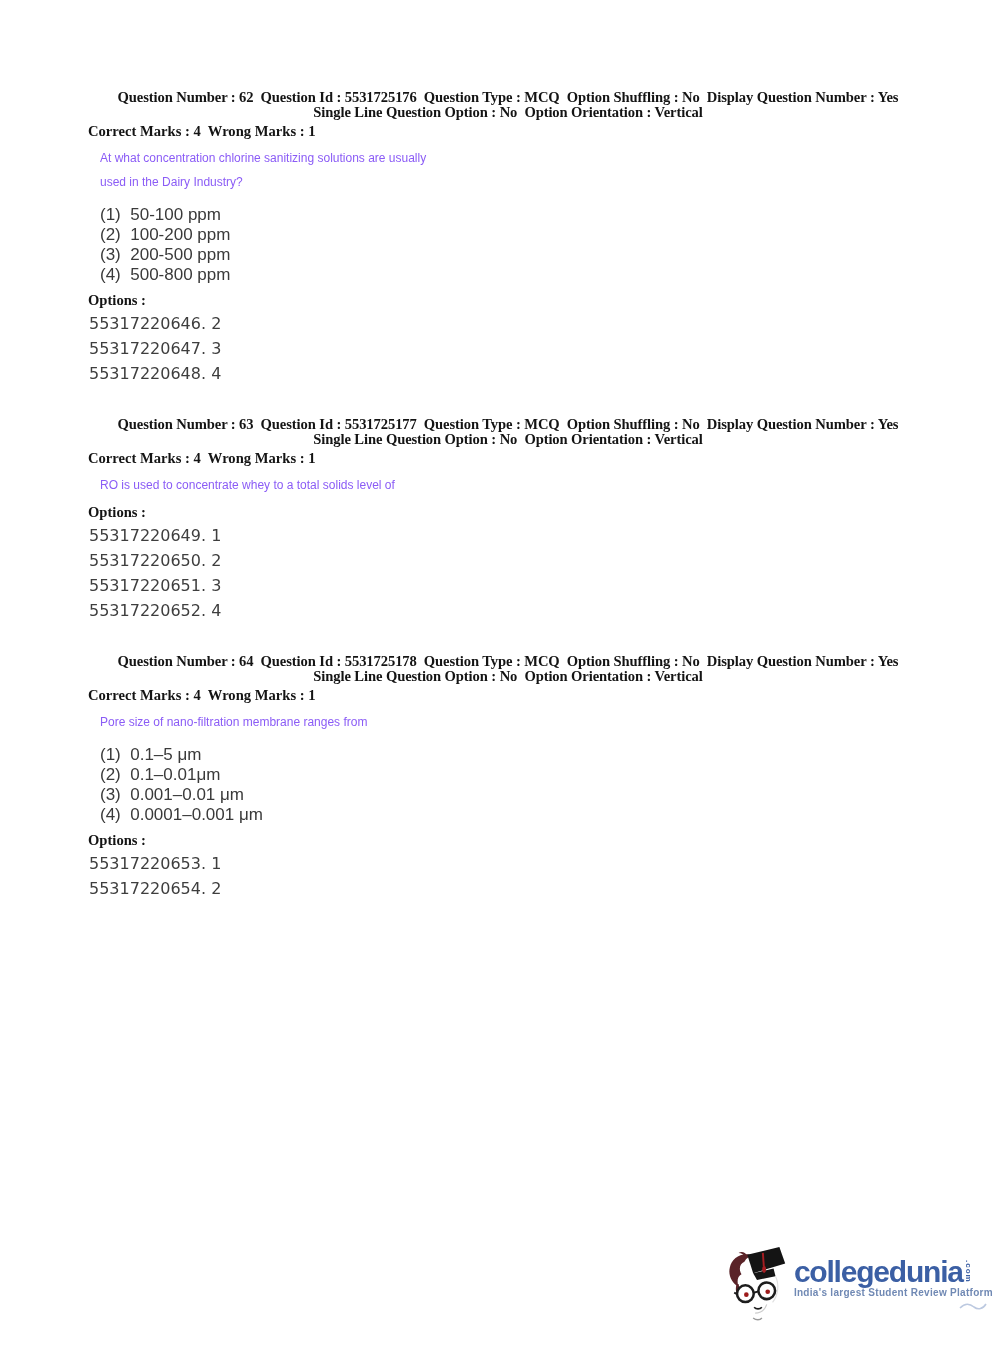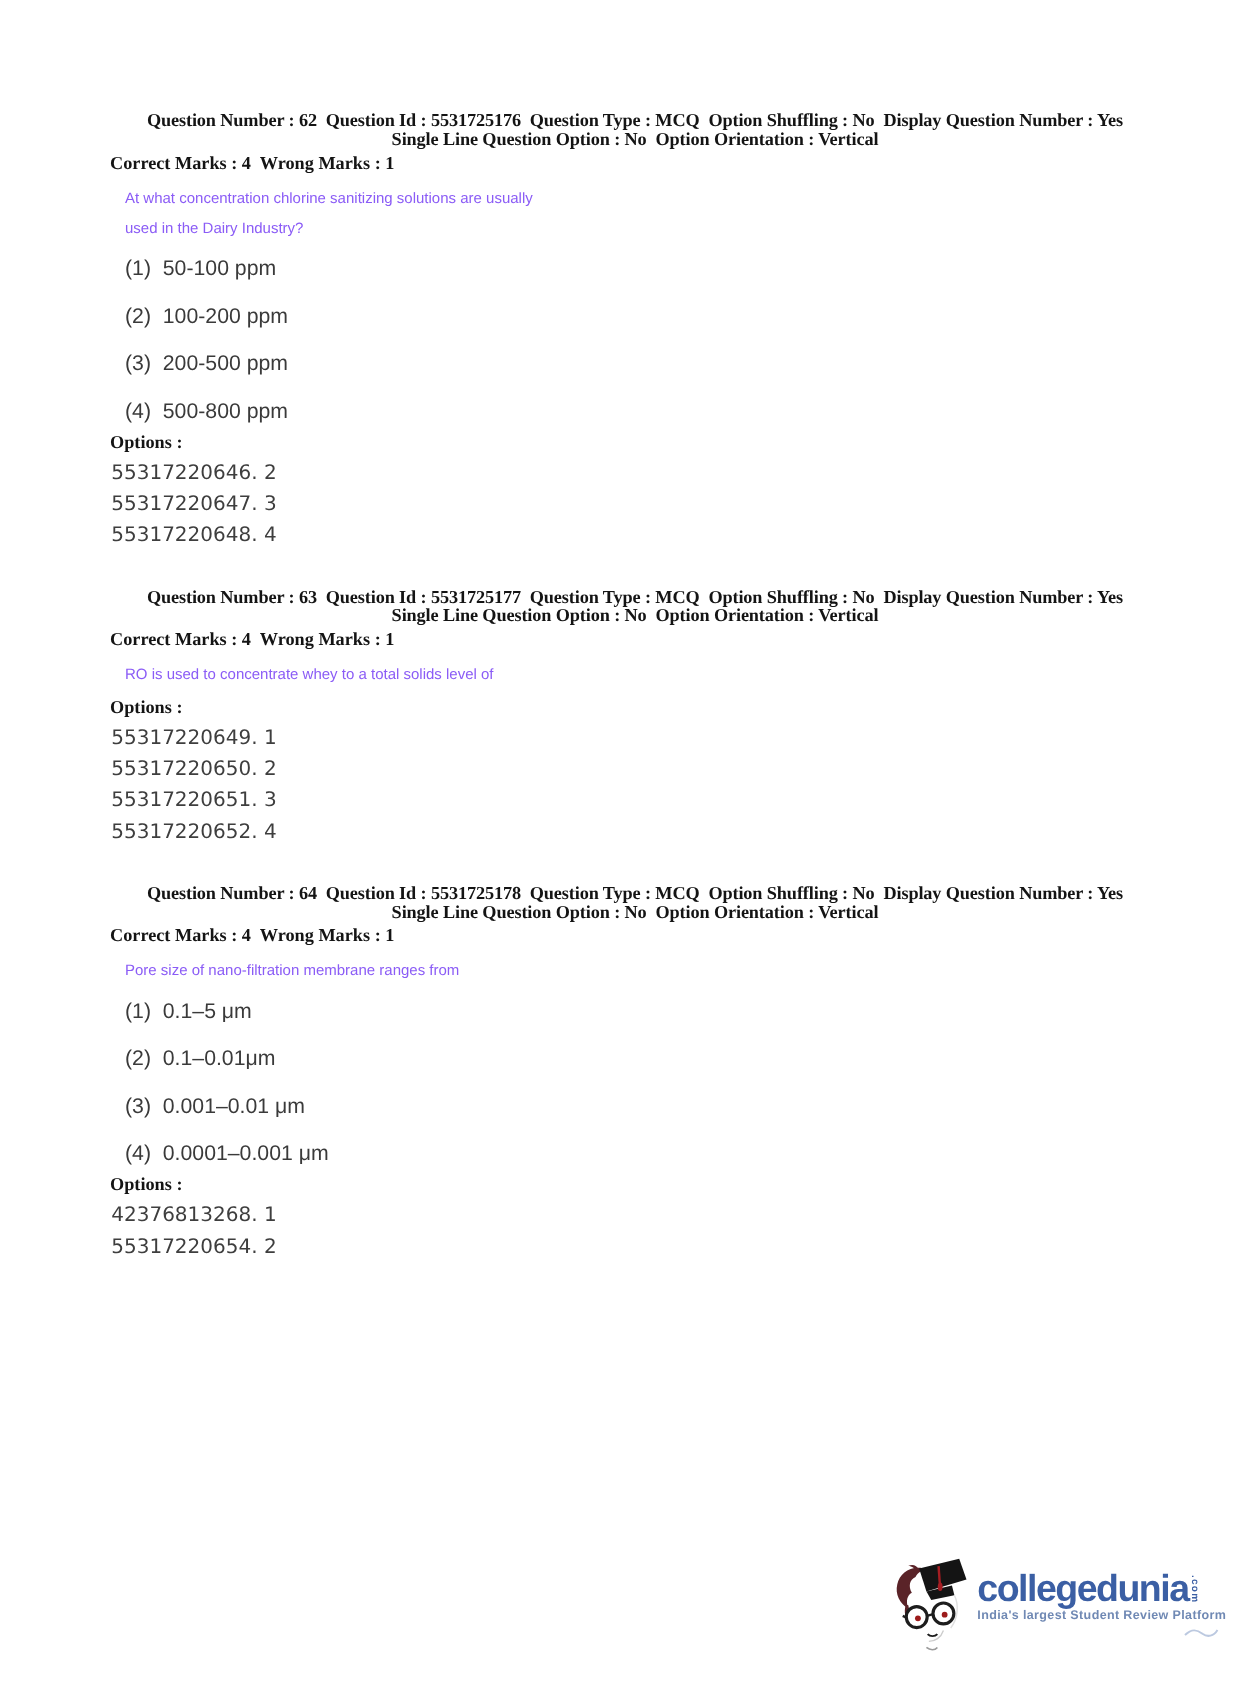--- a/index.html
+++ b/index.html
@@ -54,21 +54,20 @@
     margin-top: 11px;
     margin-left: 12px;
   }
   .choice {
     font-size: 17px;
     line-height: 20px;
     color: #3a3a3a;
     white-space: pre-wrap;
   }
   .choice + .choice {
-    margin-top: 18px;
   }
   .options-label {
     font-family: "Liberation Serif", serif;
     font-weight: 700;
     font-size: 14.6px;
     line-height: 15px;
     color: #141414;
     margin-top: 8px;
     white-space: pre-wrap;
   }
@@ -80,21 +79,21 @@
     font-family: "DejaVu Sans", sans-serif;
     font-size: 16px;
     line-height: 25px;
     color: #3e3e3e;
     white-space: pre-wrap;
   }
   
   .logo {
     position: absolute;
     top: 1243px;
-    right: 20px;
+    right: 8px;
     display: flex;
     align-items: flex-start;
   }
   .mascot {
     width: 68px;
     height: 80px;
     flex: 0 0 auto;
     margin-right: 2px;
   }
   .logo-text {
@@ -189,21 +188,21 @@
     <div class="q-marks">Correct Marks : 4  Wrong Marks : 1</div>
     <div class="q-text">Pore size of nano-filtration membrane ranges from</div>
     <div class="choices">
       <div class="choice">(1)  0.1–5 μm</div>
       <div class="choice">(2)  0.1–0.01μm</div>
       <div class="choice">(3)  0.001–0.01 μm</div>
       <div class="choice">(4)  0.0001–0.001 μm</div>
     </div>
     <div class="options-label">Options :</div>
     <div class="option-ids">
-      <div class="option-id">42376813268. 1</div>
+      <div class="option-id">55317220653. 1</div>
       <div class="option-id">55317220654. 2</div>
     </div>
   </section>
 
 </div>
 
 <div class="logo">
   <svg class="mascot" viewBox="0 0 70 82" xmlns="http://www.w3.org/2000/svg">
 
     <path d="M31,13 C19,8 8,15 6,25 C4,33 8,41 15,45 C13,39 14,34 18,32 C15,27 16,21 21,19 C23,15 27,13 31,13 Z" fill="#5a2328"></path>

